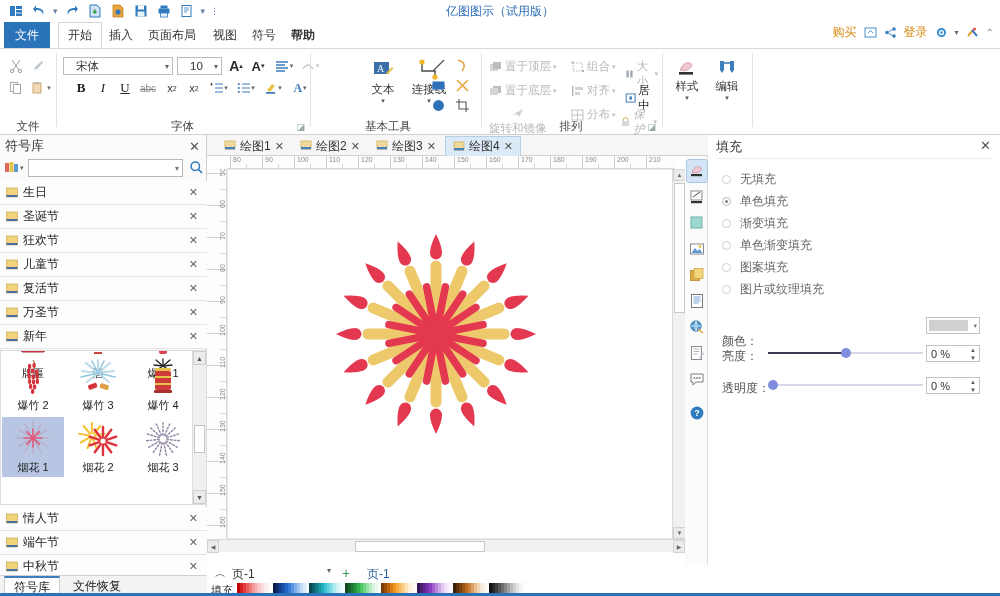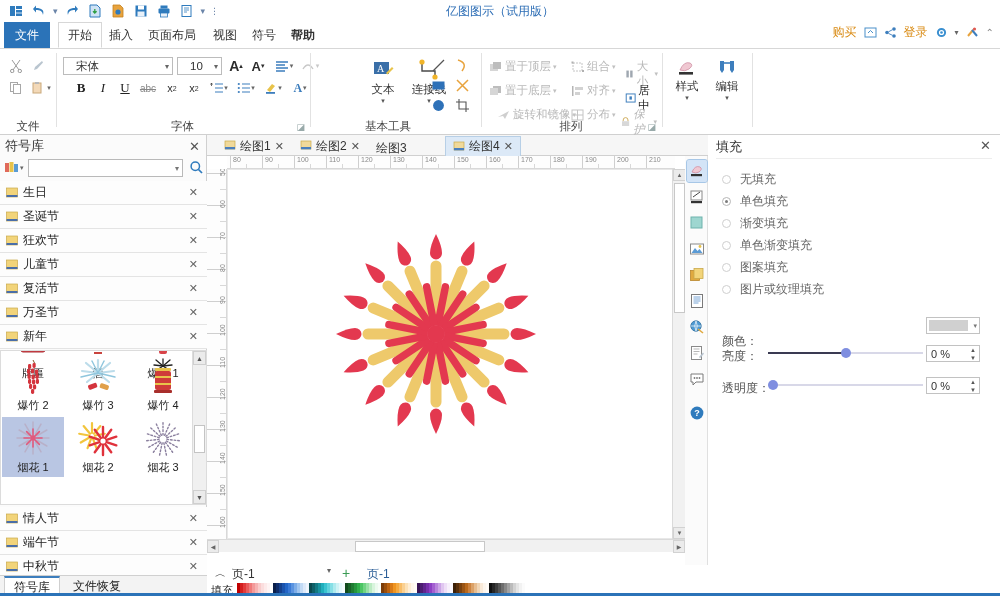--- a/index.html
+++ b/index.html
@@ -489,21 +489,21 @@
           <span class="cc">▾</span>
       </div>
       <div class="arrowbtn" style="left:4px; top:33px;">
         <svg width="14" height="12" viewBox="0 0 14 12">
             <rect x="4" y="1" width="8" height="7" fill="#bdbdbd"></rect>
             <rect x="1" y="3" width="8" height="7" fill="#d6d6d6"></rect>
           </svg>
         <span>置于底层</span>
           <span class="cc">▾</span>
       </div>
-      <div class="arrowbtn" style="left:12px; top:57px;">
+      <div class="arrowbtn" style="left:4px; top:57px;flex-direction:column;">
         <svg width="14" height="12" viewBox="0 0 14 12">
             <path d="M1 8 L12 2 L8 10 L6 7 Z" fill="#cfcfcf"></path>
           </svg>
         <span>旋转和镜像</span>
           <span class="cc">▾</span>
       </div>
 
       <div class="arrowbtn" style="left:86px; top:9px;">
         <svg width="14" height="12" viewBox="0 0 14 12">
             <rect x="2" y="2" width="9" height="8" fill="none" stroke="#c4c4c4" stroke-width="1" stroke-dasharray="2 1"></rect>
@@ -900,21 +900,21 @@
       <span class="dx">✕</span>
     </div>
     <div class="doctab" style="left:86px;">
       <svg width="12" height="12" viewBox="0 0 12 12">
           <rect x="1" y="1" width="10" height="8" fill="#f0d99a" stroke="#c9a94a" stroke-width="0.7"></rect>
           <rect x="1" y="7" width="10" height="2.3" fill="#4a7fbd"></rect>
         </svg>
       <span>绘图2</span>
       <span class="dx">✕</span>
     </div>
-    <div class="doctab" style="left:162px;flex-direction:column;">
+    <div class="doctab" style="left:162px;">
       <svg width="12" height="12" viewBox="0 0 12 12">
           <rect x="1" y="1" width="10" height="8" fill="#f0d99a" stroke="#c9a94a" stroke-width="0.7"></rect>
           <rect x="1" y="7" width="10" height="2.3" fill="#4a7fbd"></rect>
         </svg>
       <span>绘图3</span>
       <span class="dx">✕</span>
     </div>
     <div class="doctab active" style="left:238px;">
       <svg width="12" height="12" viewBox="0 0 12 12">
           <rect x="1" y="1" width="10" height="8" fill="#f0d99a" stroke="#c9a94a" stroke-width="0.7"></rect>

